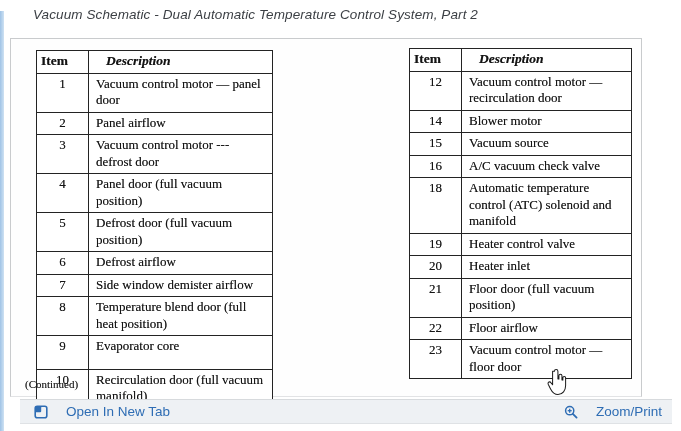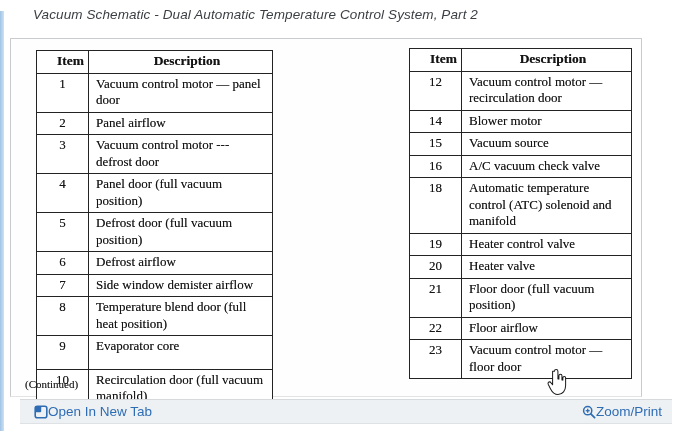--- a/index.html
+++ b/index.html
@@ -27,38 +27,38 @@
   .scan-area table {
     position:absolute; border-collapse:collapse; table-layout:fixed;
     font-family:"Liberation Serif", serif; font-size:13px; color:#141414;
     background:#fff;
     text-shadow:0 0 .5px rgba(20,20,20,.55);
   }
   table.left-tbl { left:25px; top:11px; width:237px; }
   table.right-tbl { left:398px; top:9px; width:223px; }
   th, td { border:1.6px solid #232323; vertical-align:top; line-height:16.5px; }
   th { font-size:13.5px; padding:2px 4px 3px; }
-  th.item-h { width:52px; text-align:right; }
-  th.desc-h { text-align:center; padding-left:17px; }
+  th.item-h { width:52px; text-align:left; }
+  th.desc-h { text-align:left; padding-left:17px;font-style:italic; }
   td.item-cell { text-align:center; padding:2px 2px 3px; }
   td.desc-cell { padding:2px 6px 3px 7px; }
   table.left-tbl tbody tr:nth-child(9) td { padding-bottom:14px; }
   .continued-note {
     position:absolute; left:14px; top:339px;
     font-family:"Liberation Serif", serif; font-size:11px; color:#1b1b1b;
     text-shadow:0 0 .5px rgba(20,20,20,.5);
   }
   .footer-bar {
     position:absolute; left:20px; top:399px; width:652px; height:25px;
     background:#eef1f4; border-top:1px solid #d7dadd; border-bottom:1px solid #dfe2e5;
     display:flex; align-items:center; justify-content:space-between;
     padding:0 10px 0 14px;
   }
   .footer-link {
-    display:flex; align-items:center; gap:0;
+    display:flex; align-items:center; gap:18px;
     font-size:13.5px; color:#2e6db4; cursor:pointer; text-decoration:none;
     white-space:nowrap;
   }
   .footer-link svg { display:block; }
   .hand-cursor { position:absolute; left:546px; top:368px; width:22px; height:29px; pointer-events:none; }
 </style>
 </head>
 <body>
 
 <div class="edge-strip"></div>
@@ -145,21 +145,21 @@
         <tr>
           <td class="item-cell">18</td>
           <td class="desc-cell">Automatic temperature control (ATC) solenoid and manifold</td>
         </tr>
         <tr>
           <td class="item-cell">19</td>
           <td class="desc-cell">Heater control valve</td>
         </tr>
         <tr>
           <td class="item-cell">20</td>
-          <td class="desc-cell">Heater valve</td>
+          <td class="desc-cell">Heater inlet</td>
         </tr>
         <tr>
           <td class="item-cell">21</td>
           <td class="desc-cell">Floor door (full vacuum position)</td>
         </tr>
         <tr>
           <td class="item-cell">22</td>
           <td class="desc-cell">Floor airflow</td>
         </tr>
         <tr>

